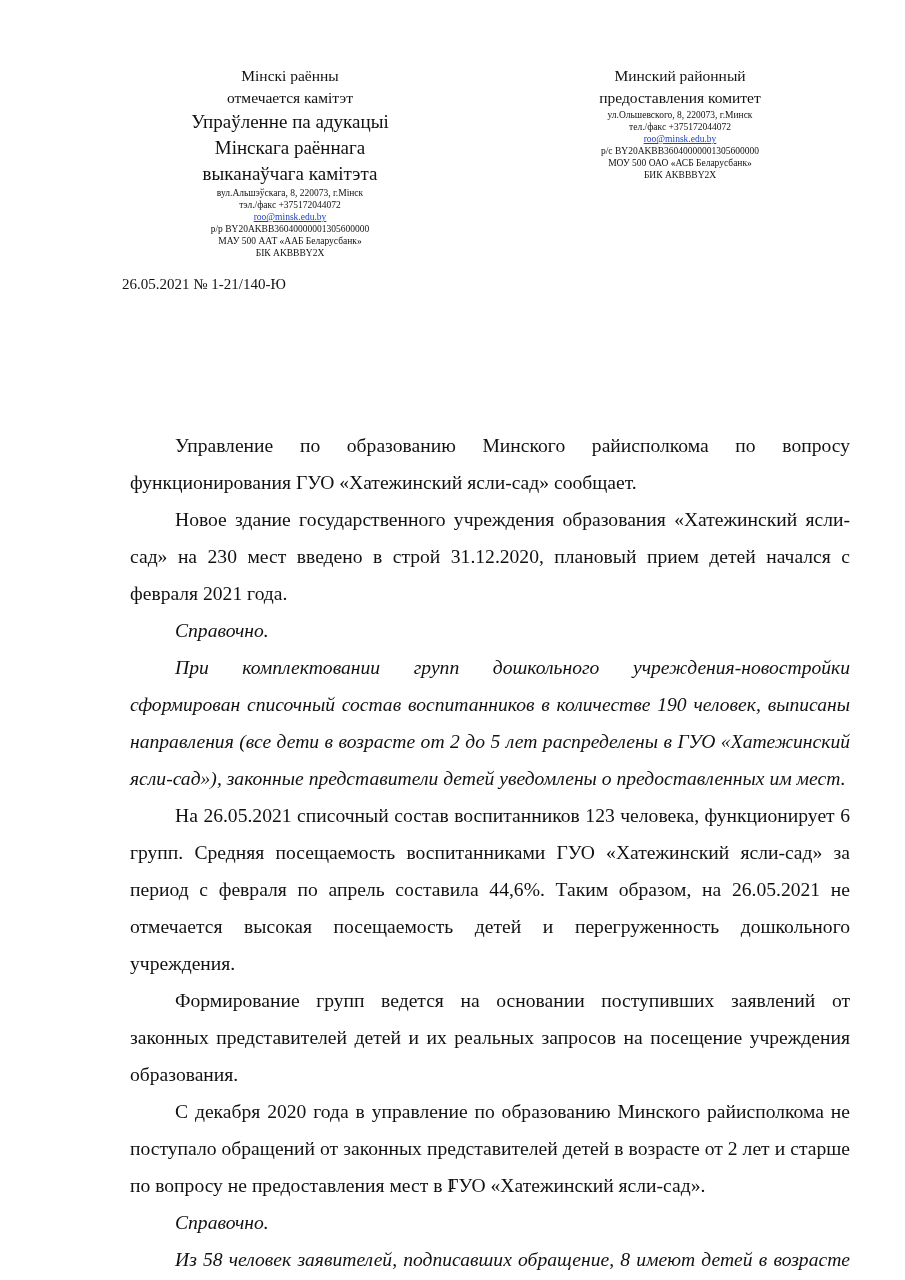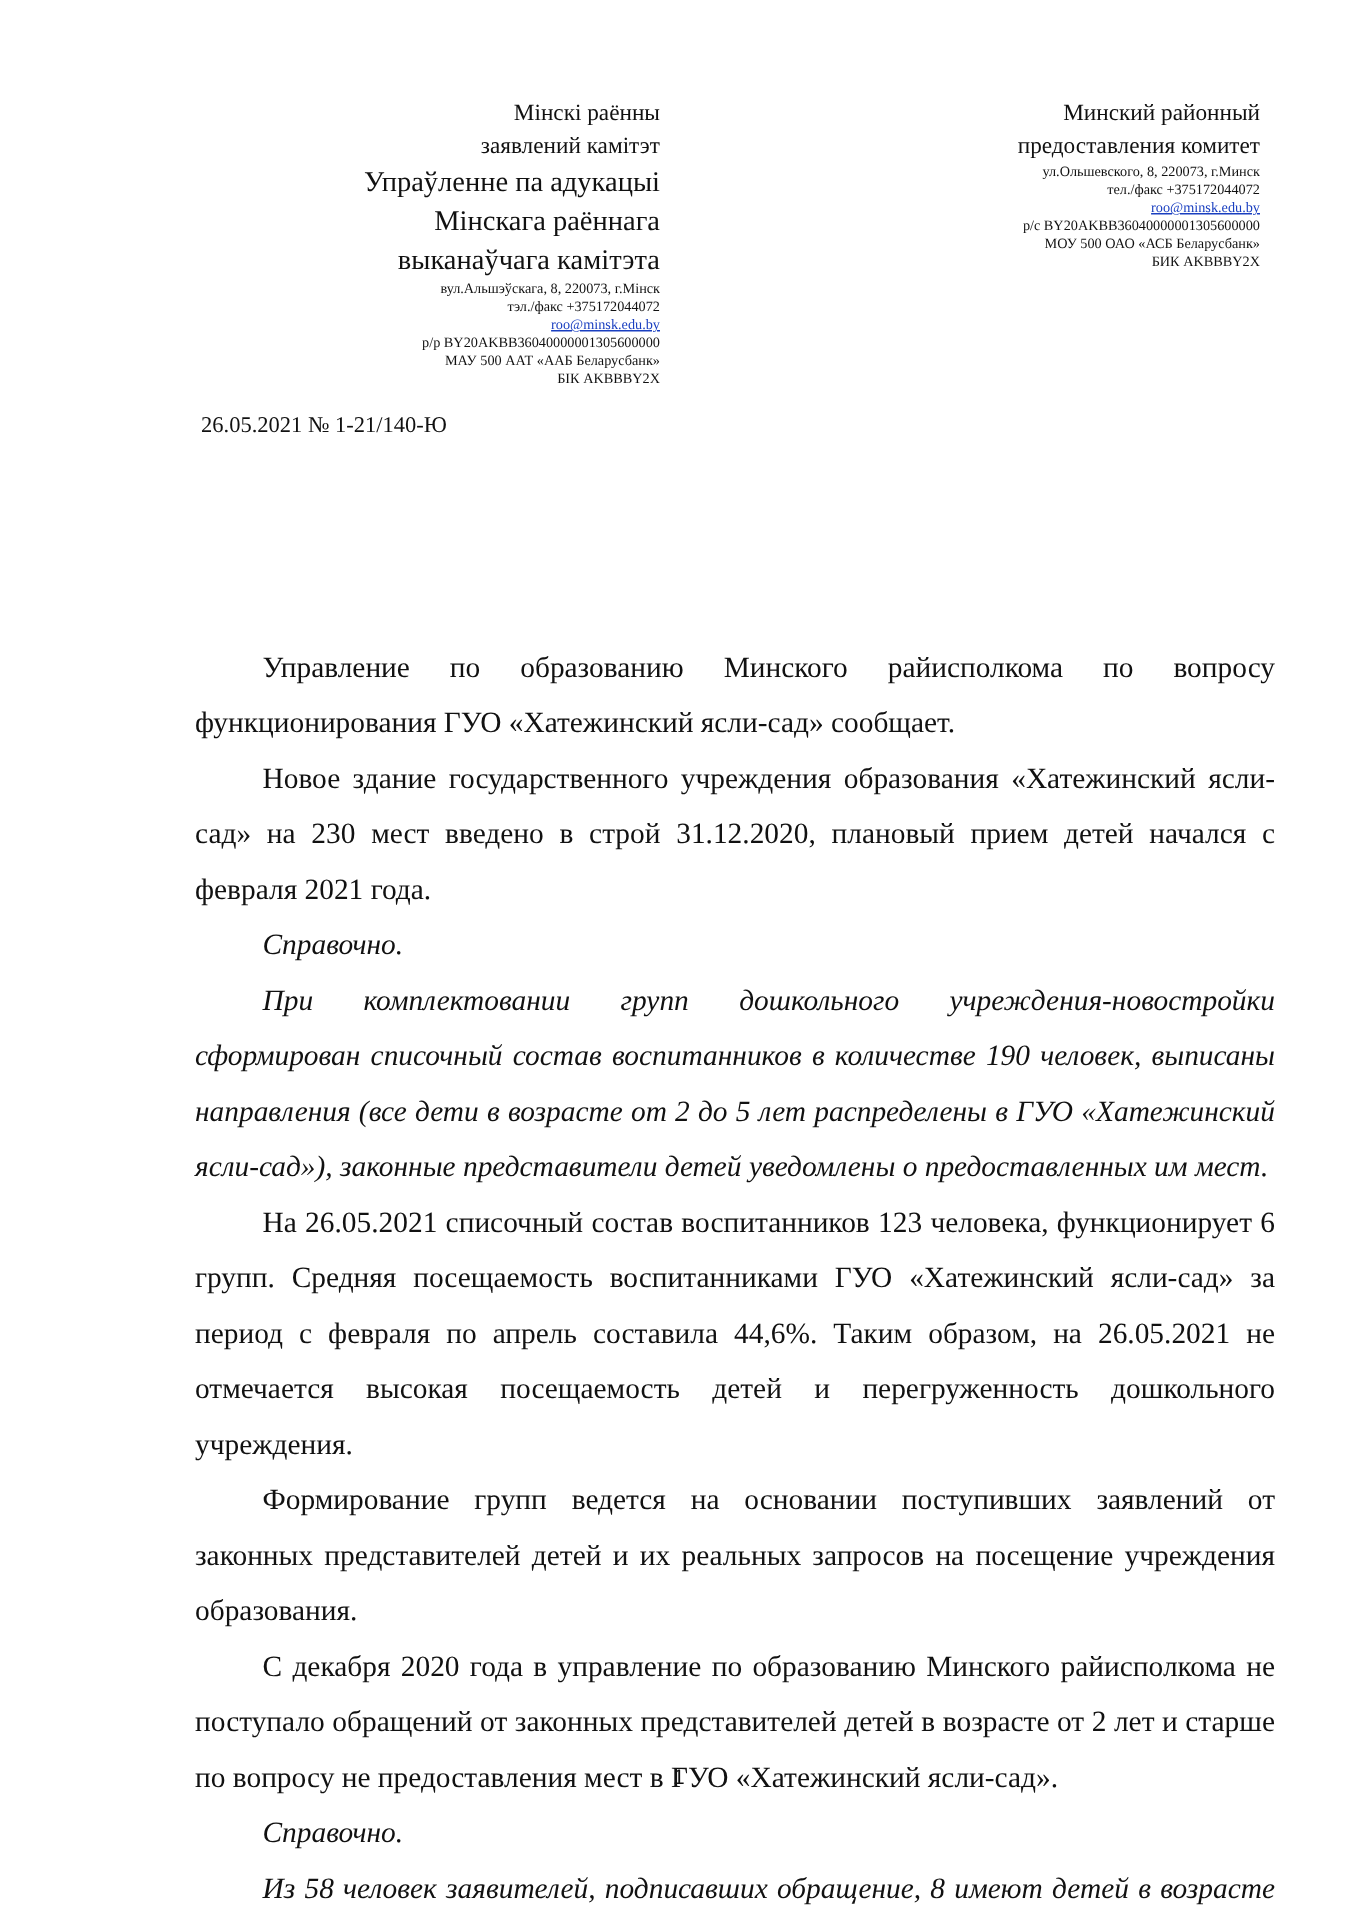--- a/index.html
+++ b/index.html
@@ -1,36 +1,36 @@
 <!DOCTYPE html>
 <html><head>
 <meta charset="utf-8">
 <style>
   html, body { margin: 0; padding: 0; background: #ffffff; }
   body { width: 905px; height: 1280px; position: relative; overflow: hidden; color: #111; font-family: "Liberation Serif", serif; }
-  .hdr-col { position: absolute; top: 65px; text-align: right; }
+  .hdr-col { position: absolute; top: 65px; text-align: center; }
   .hdr-left { left: 140px; width: 300px; }
   .hdr-right { left: 520px; width: 320px; }
   .hdr-small { font-size: 15.5px; line-height: 22px; }
   .hdr-big { font-size: 19px; line-height: 26px; }
   .hdr-contacts { font-size: 9.5px; line-height: 12px; }
   .hdr-contacts a { color: #1a3fc0; text-decoration: underline; }
-  .ref { position: absolute; left: 134px; top: 276px; font-size: 15px; }
+  .ref { position: absolute; left: 122px; top: 276px; font-size: 15px; }
   .body-text { position: absolute; left: 130px; top: 427px; width: 720px; font-size: 19.6px; line-height: 37px; text-align: justify; }
   .body-text p { margin: 0; text-indent: 45px; }
   .body-text p.it { font-style: italic; }
   .page-num { position: absolute; left: 0; width: 905px; top: 1176px; text-align: center; font-family: "Liberation Sans", sans-serif; font-size: 14px; }
 </style>
 </head>
 <body>
 
 <div class="hdr-col hdr-left">
   <div class="hdr-small">
     <div>Мінскі раённы</div>
-    <div>заявлений камітэт</div>
+    <div>отмечается камітэт</div>
   </div>
   <div class="hdr-big">
     <div>Упраўленне па адукацыі</div>
     <div>Мінскага раённага</div>
     <div>выканаўчага камітэта</div>
   </div>
   <div class="hdr-contacts">
     <div>вул.Альшэўскага, 8, 220073, г.Мінск</div>
     <div>тэл./факс +375172044072</div>
     <div><a>roo@minsk.edu.by</a></div>

